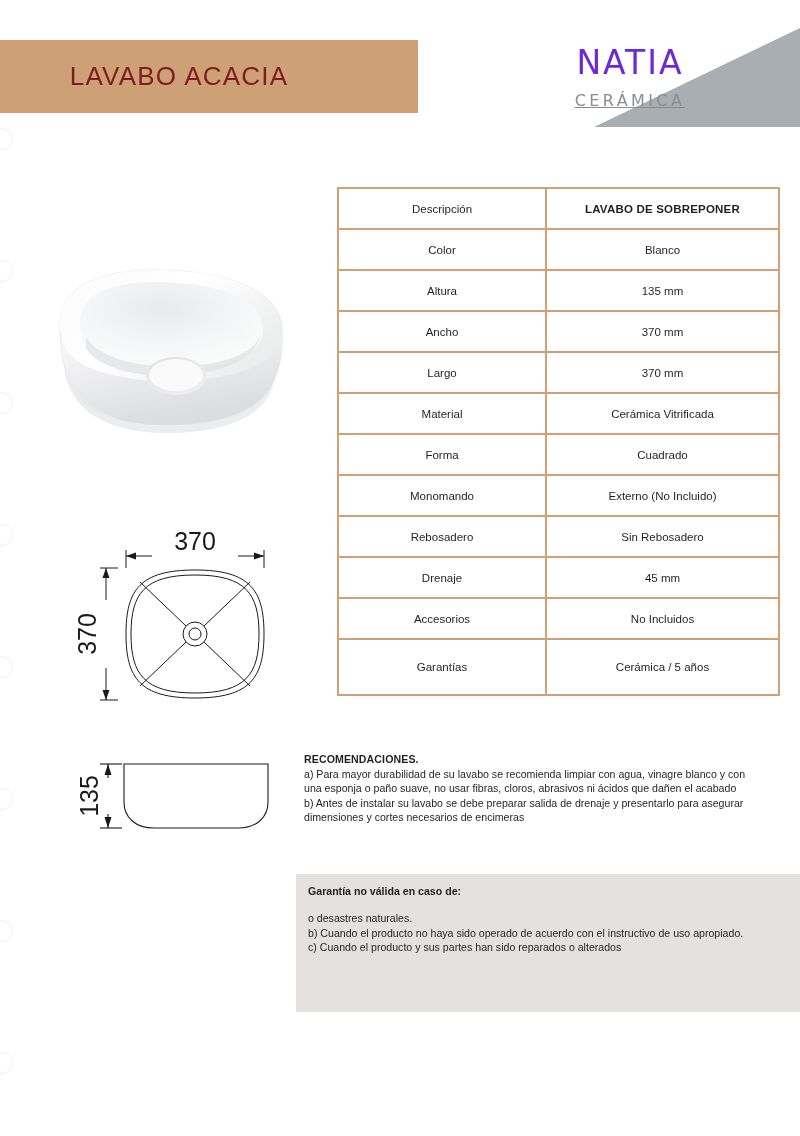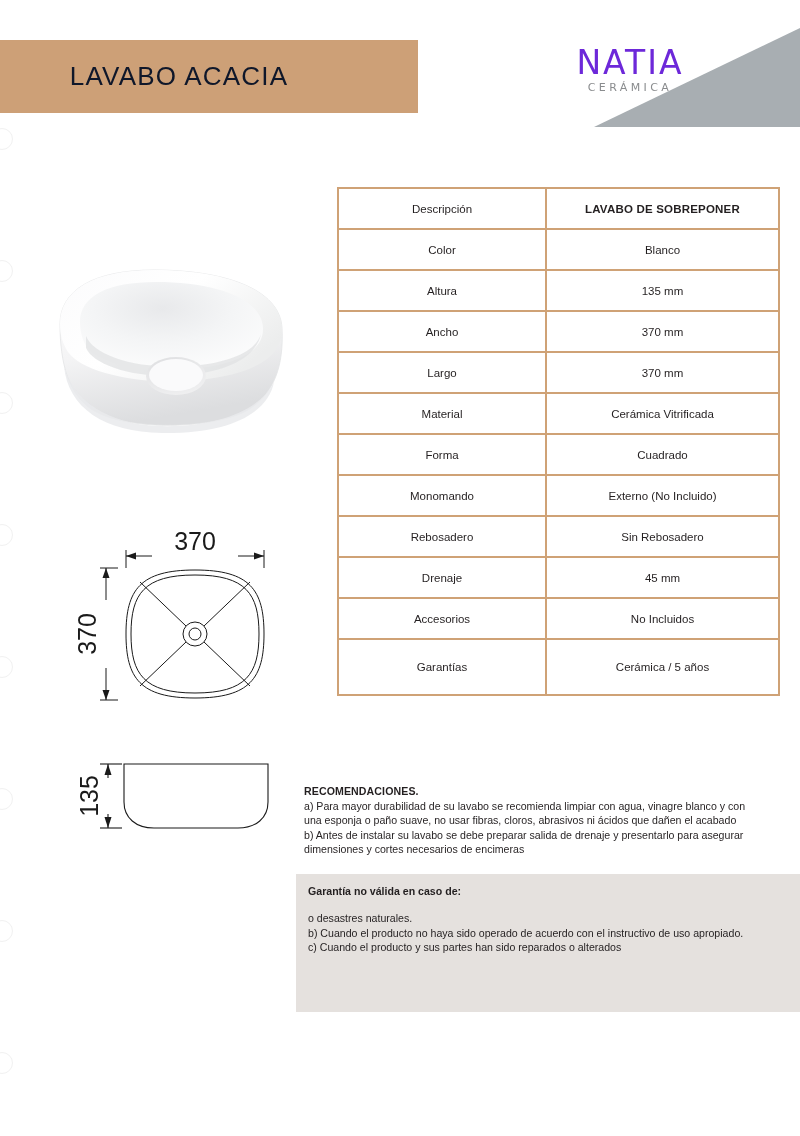--- a/index.html
+++ b/index.html
@@ -32,21 +32,21 @@
     position: absolute;
     left: 0;
     top: 0;
     width: 342px;
     height: 73px;
     display: flex;
     align-items: center;
     justify-content: center;
     font-size: 26px;
     letter-spacing: 1.2px;
-    color: #0f172a;
+    color: #7f1d1d;
     font-weight: 400;
     padding-left: 16px;
     box-sizing: border-box;
   }
   .gray-wedge {
     position: absolute;
     right: 0;
     top: 28px;
     width: 268px;
     height: 99px;
@@ -60,25 +60,26 @@
     line-height: 1;
   }
   .logo-word {
     font-size: 33px;
     letter-spacing: 2px;
     color: #6d28d9;
     font-family: "DejaVu Sans", sans-serif;
     font-weight: 400;
   }
   .logo-sub {
-    font-size: 11px;
+    font-size: 16px;
     letter-spacing: 3.4px;
     color: #8a8c8e;
-    margin-top: 3px;
+    margin-top: 14px;
     font-family: "DejaVu Sans", sans-serif;
+    text-decoration: underline;
   }
 
   
   .deco-circle {
     position: absolute;
     left: -9px;
     width: 20px;
     height: 20px;
     border: 1px solid #f1f1f1;
     border-radius: 50%;
@@ -145,21 +146,20 @@
     top: 752px;
     width: 484px;
     font-size: 10.6px;
     line-height: 14.6px;
     color: #231f20;
   }
   .recs .rec-title {
     font-weight: bold;
     font-size: 10.6px;
     letter-spacing: .1px;
-    margin-top: 32px;
   }
 
   
   .warranty-box {
     position: absolute;
     left: 296px;
     top: 874px;
     width: 504px;
     height: 138px;
     background: #e5e1de;

